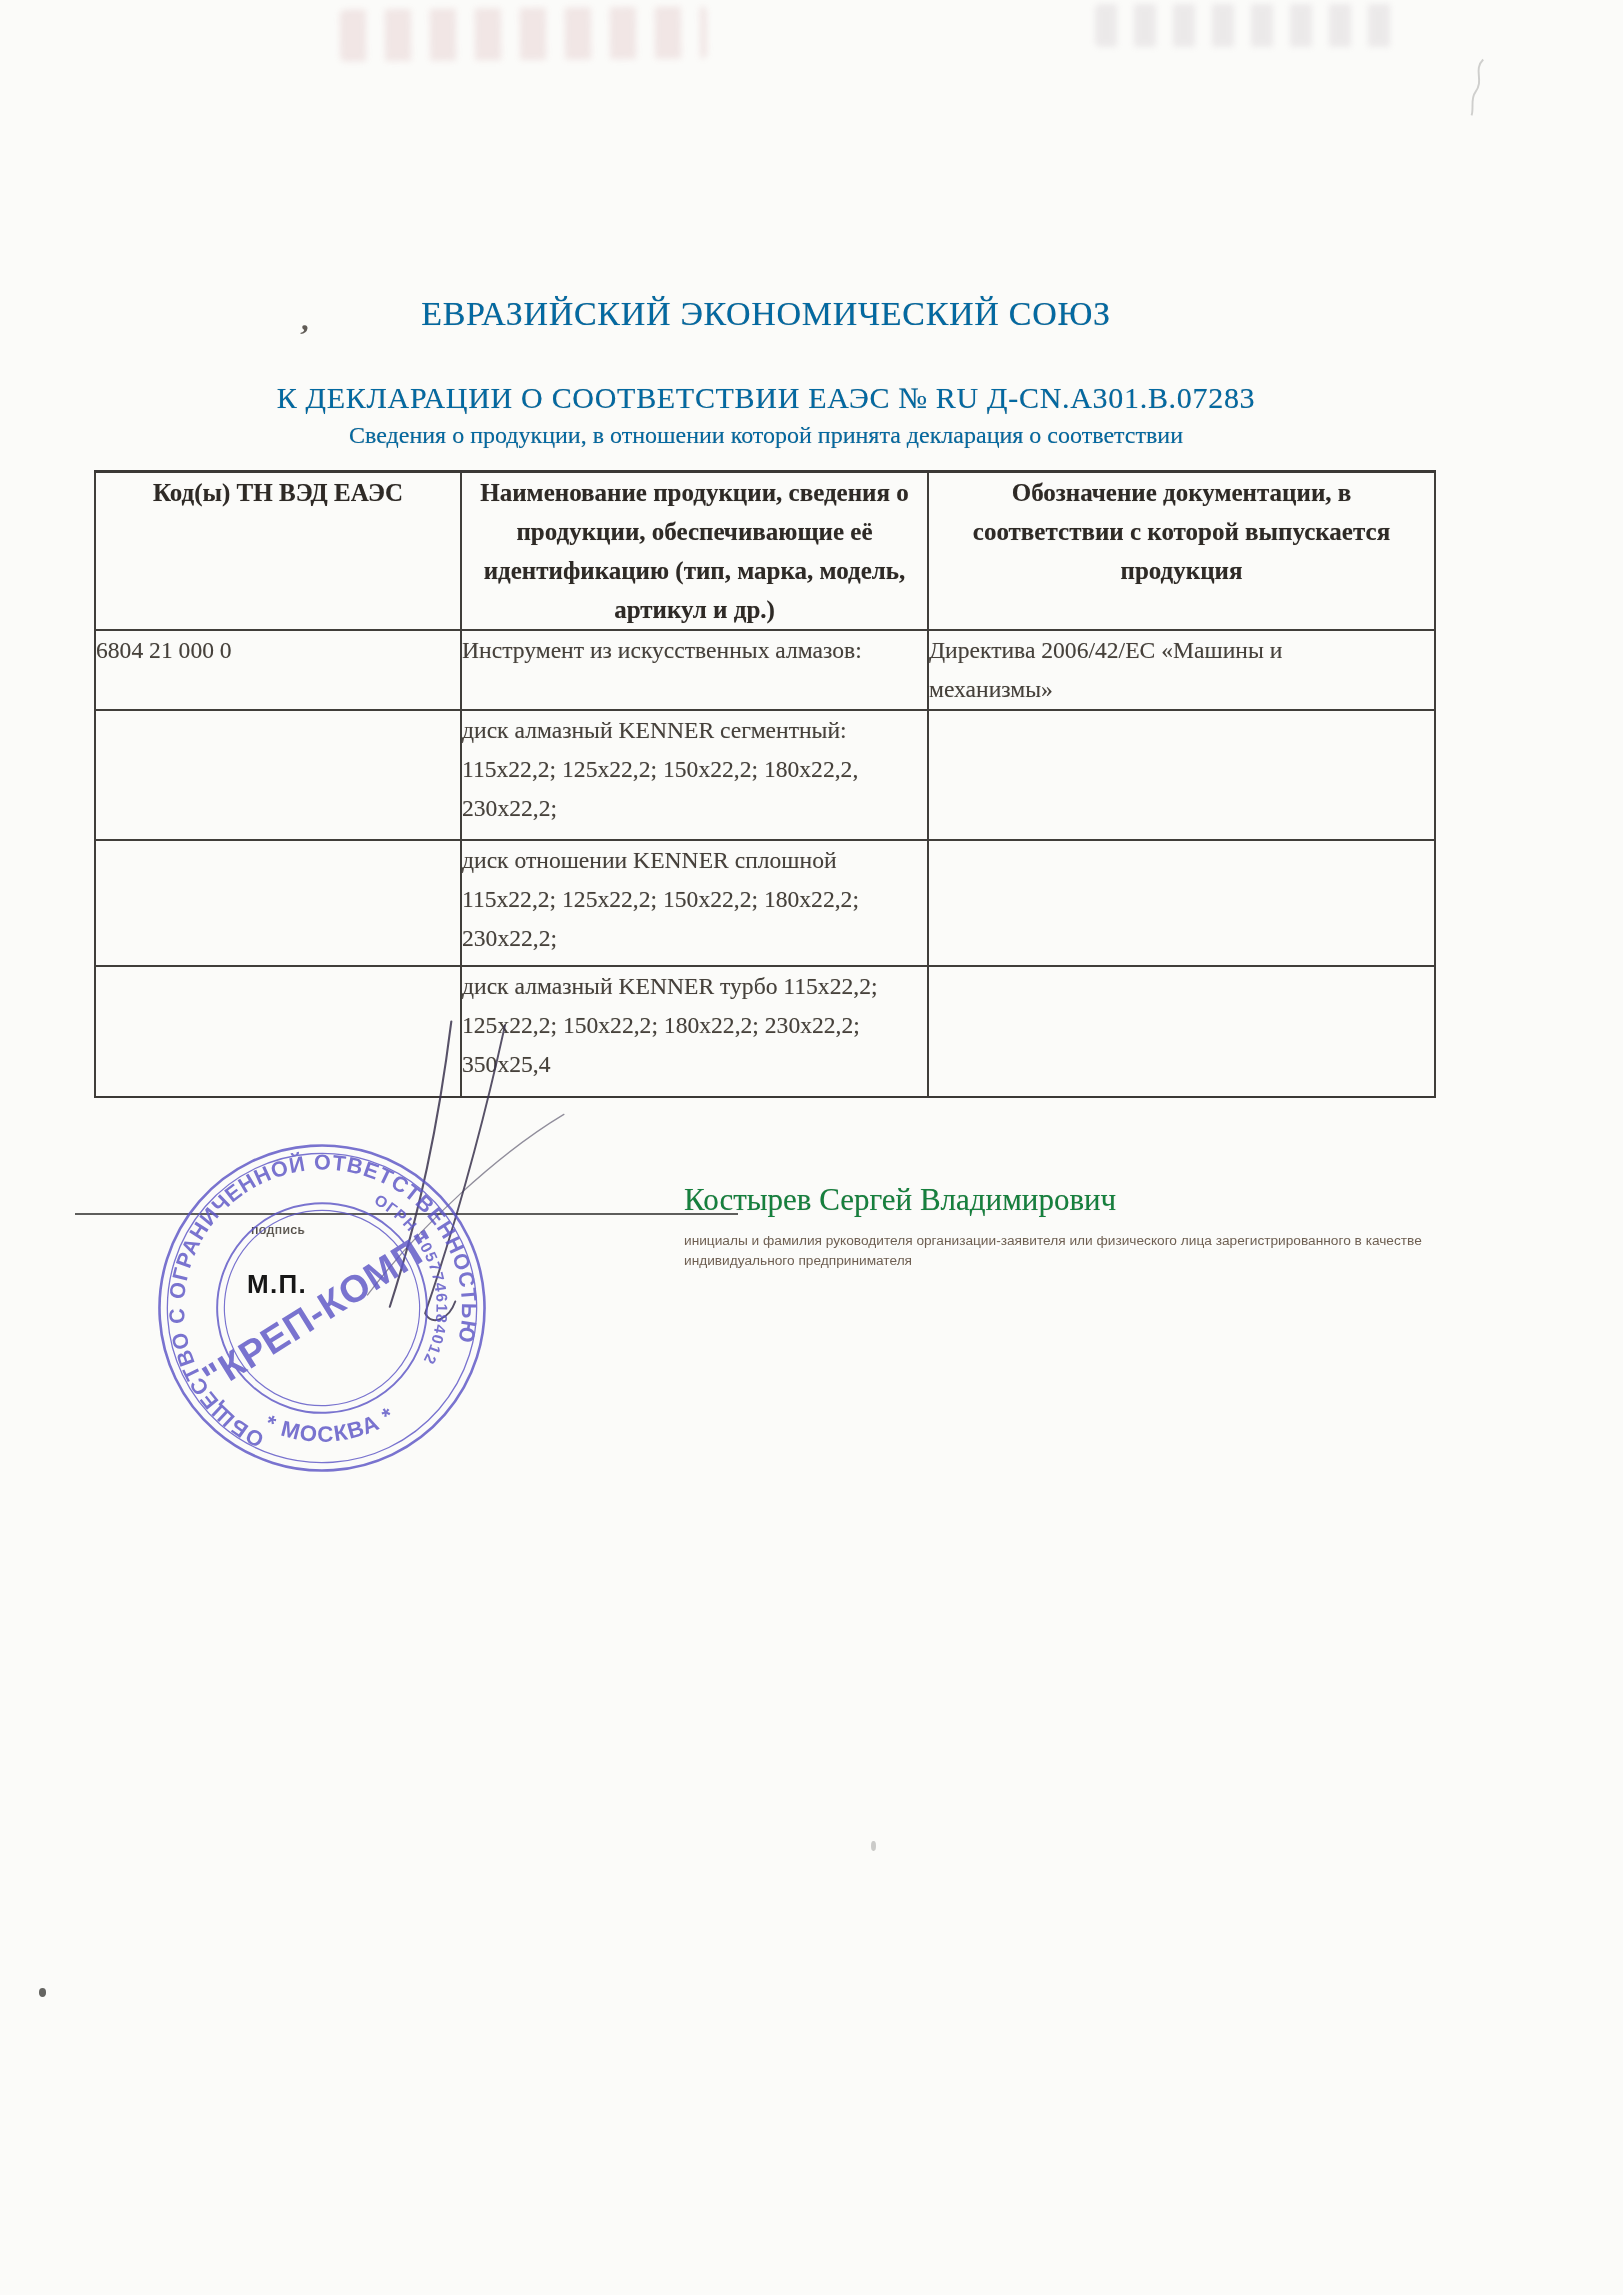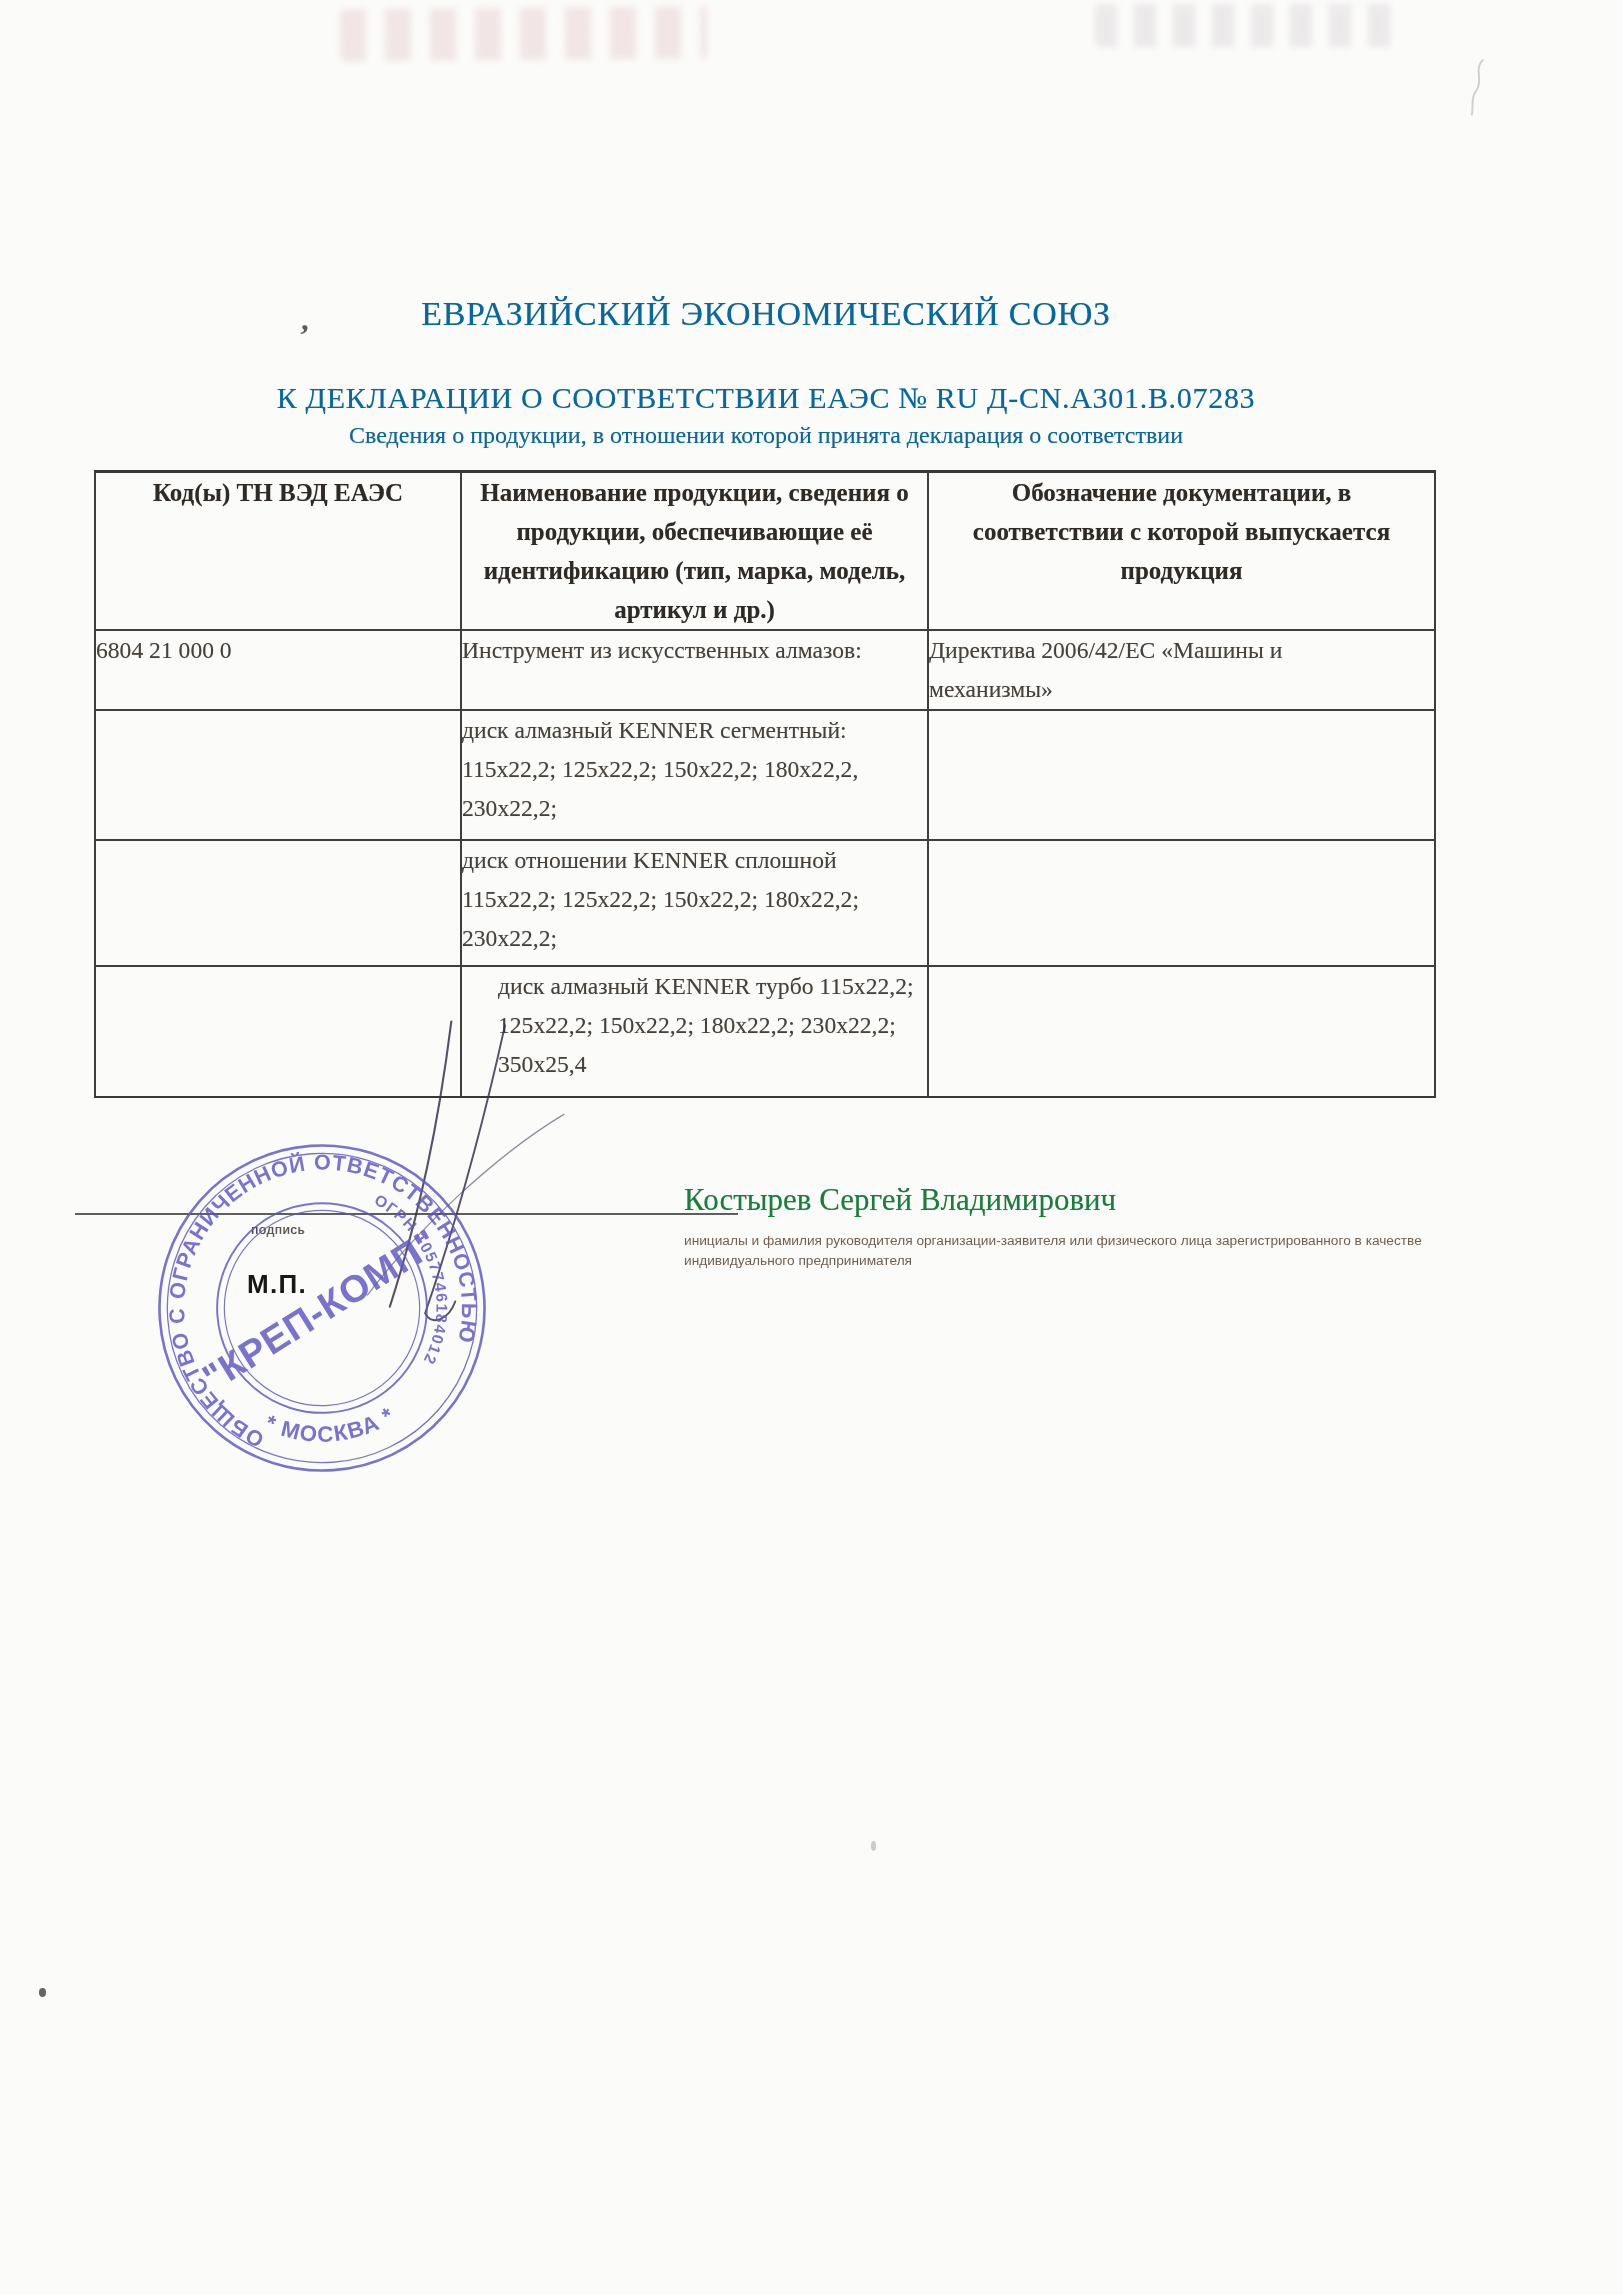--- a/index.html
+++ b/index.html
@@ -54,21 +54,21 @@
     border-collapse:collapse;table-layout:fixed;
     width:1340px;
     background:transparent;
   }
   table.decl td{
     border:2px solid #403e3a;
     vertical-align:top;
     padding:0;
   }
   table.decl tr.hdr td{border-top:3.9px solid #3b3936;}
-  table.decl tr.last td{border-bottom:2.6px solid #3b3936;padding-left:36px;}
+  table.decl tr.last td{border-bottom:2.6px solid #3b3936;}
   .hcell{
     font-weight:bold;font-size:25px;line-height:39px;
     text-align:center;color:#2e2a26;
     padding-top:5.2px;
     text-shadow:0 0 0.7px rgba(50,45,40,.4);
   }
   .bcell{
     font-size:23.6px;line-height:39px;color:#46413b;
     padding:6.5px 7.9px 0 10.5px;
     text-shadow:0 0 0.7px rgba(70,65,60,.35);

